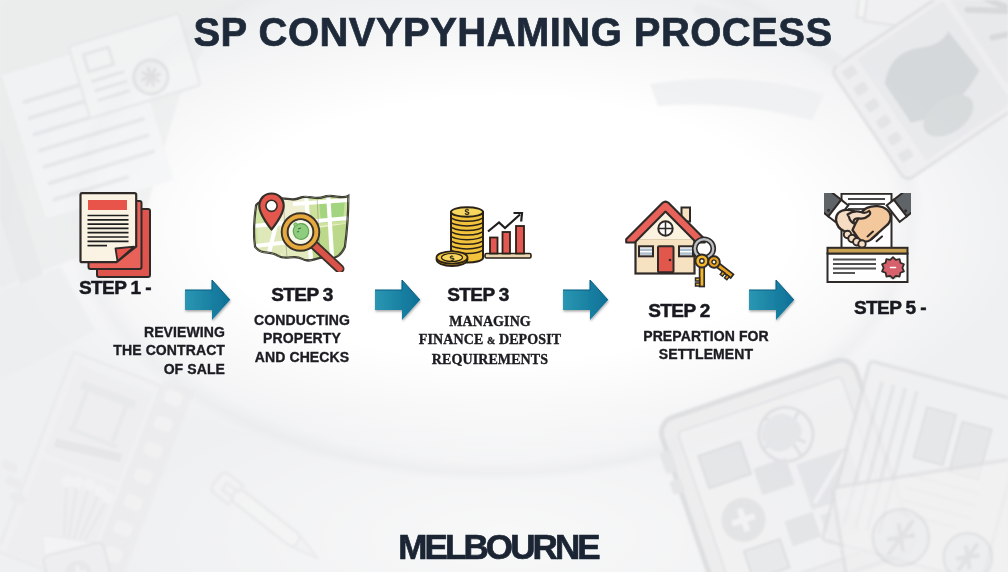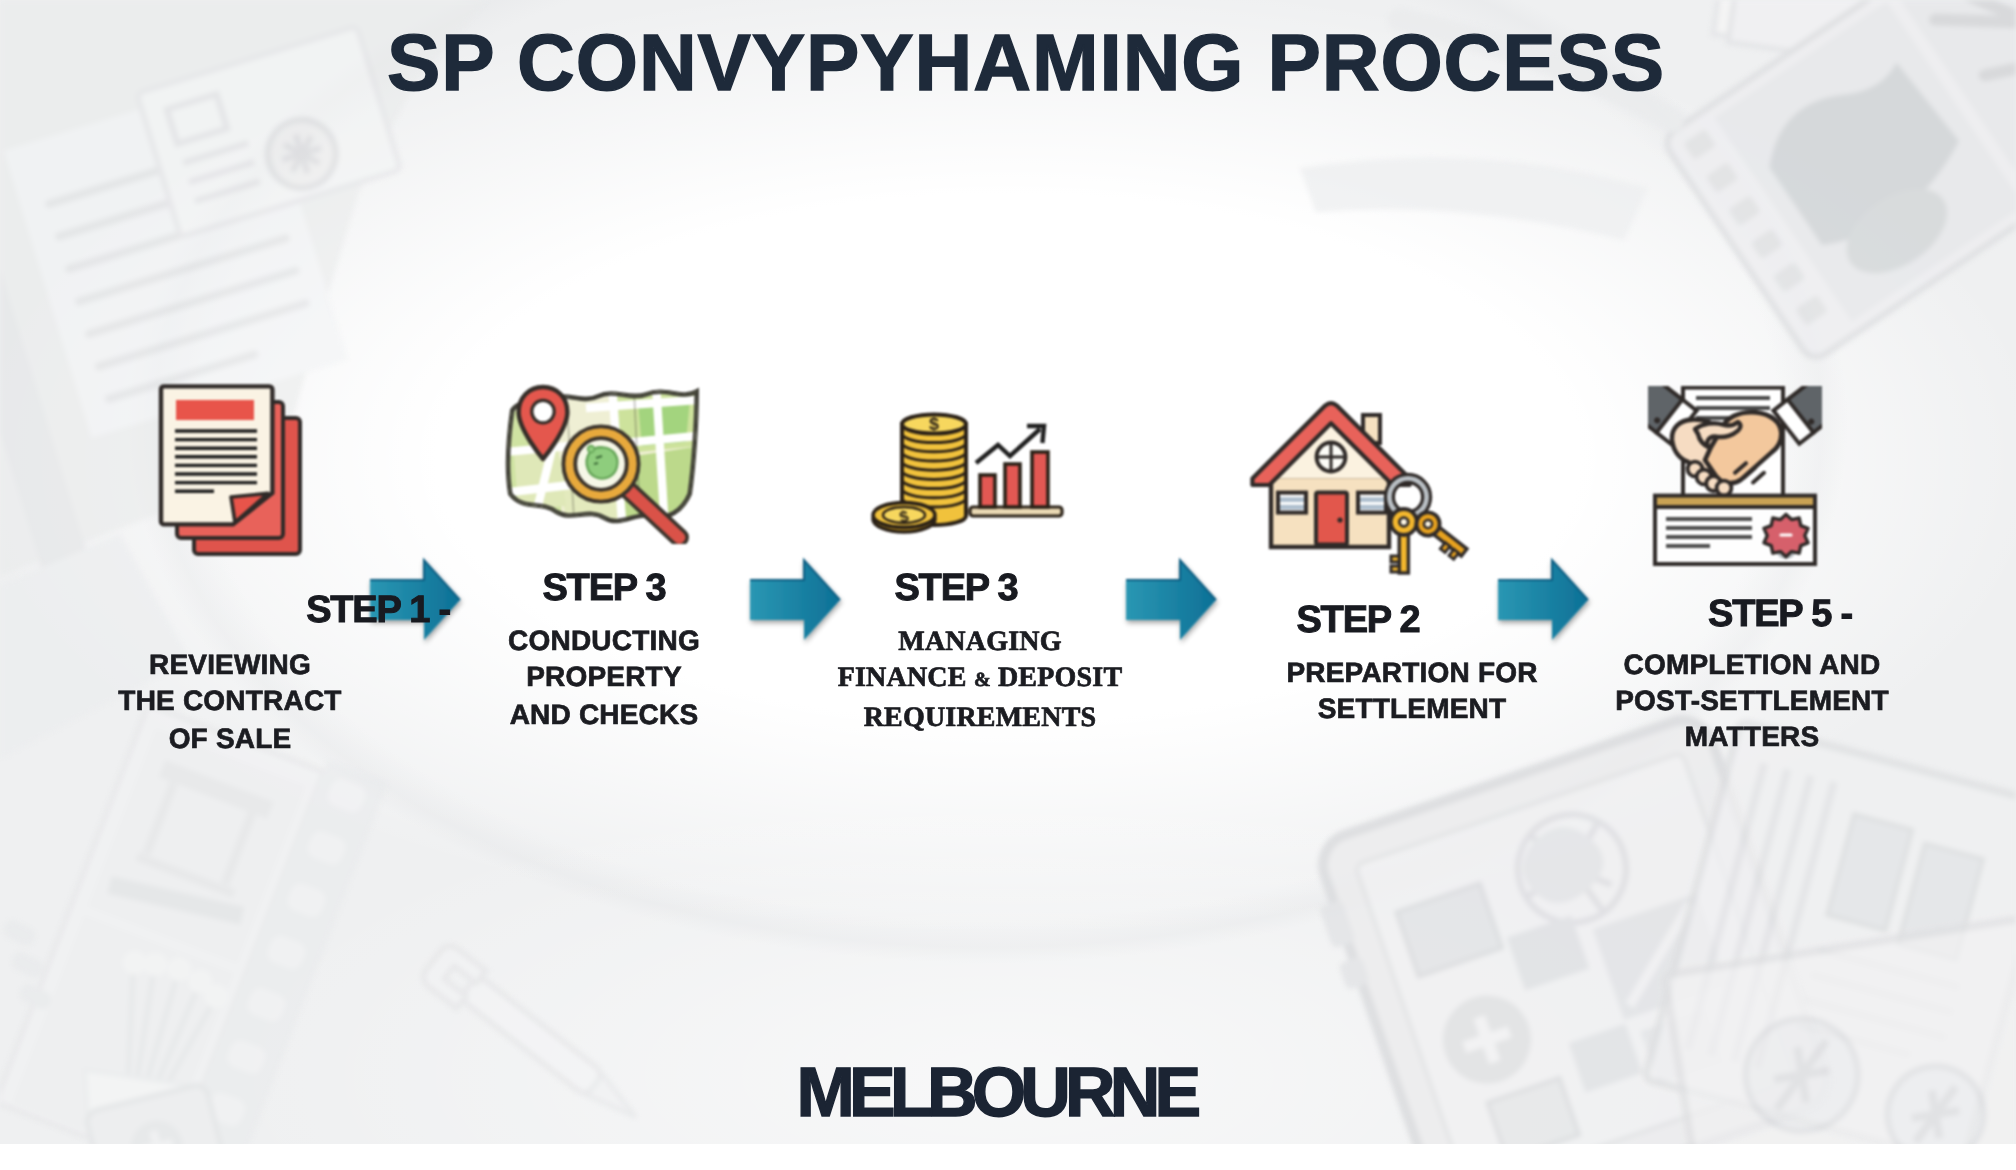--- a/index.html
+++ b/index.html
@@ -370,29 +370,28 @@
       <line x1="9" y1="66.5" x2="52" y2="66.5"></line>
       <line x1="9" y1="71" x2="52" y2="71"></line>
       <line x1="9" y1="75.5" x2="52" y2="75.5"></line>
       <line x1="9" y1="80" x2="31" y2="80"></line>
     </g>
     <circle cx="69" cy="81.5" r="4.5" fill="#eef2f4" stroke="#b9bfc4" stroke-width="1.2"></circle>
     <path d="M69,64.2 L71.8,66.8 L75.6,66 L76.4,69.8 L80,71.2 L78.4,74.8 L80,78.4 L76.4,79.8 L75.6,83.6 L71.8,82.8 L69,85.4 L66.2,82.8 L62.4,83.6 L61.6,79.8 L58,78.4 L59.6,74.8 L58,71.2 L61.6,69.8 L62.4,66 L66.2,66.8 Z" fill="#d6606b" stroke="#2f2a28" stroke-width="1.7" stroke-linejoin="round"></path>
     <path d="M66.5,74.5 L71.5,74.5" stroke="#ffffff" stroke-width="1.6" stroke-linecap="round"></path>
   </svg>
 
-  <div class="stephead" style="left:5px;top:295px;text-align:right;">STEP 1 -</div>
-  <div class="stepbody" style="left:5px;top:323px;">REVIEWING<br>THE CONTRACT<br>OF SALE</div>
+  <div class="stephead" style="left:5px;top:277px;">STEP 1 -</div>
+  <div class="stepbody" style="left:5px;top:323px;text-align:right;">REVIEWING<br>THE CONTRACT<br>OF SALE</div>
 
   <div class="stephead" style="left:192px;top:284px;">STEP 3</div>
   <div class="stepbody" style="left:192px;top:311px;">CONDUCTING<br>PROPERTY<br>AND CHECKS</div>
 
   <div class="stephead" style="left:368px;top:284px;">STEP 3</div>
   <div class="stepbody" style="left:380px;top:313px;font-family:Liberation Serif, serif;">MANAGING<br>FINANCE <span class="amp">&amp;</span> DEPOSIT<br>REQUIREMENTS</div>
 
   <div class="stephead" style="left:569px;top:300px;">STEP 2</div>
   <div class="stepbody" style="left:596px;top:327px;">PREPARTION FOR<br>SETTLEMENT</div>
 
   <div class="stephead" style="left:780px;top:297px;">STEP 5 -</div>
-  <div class="stepbody" style="left:766px;top:322.5px;">COMPLETION AND<br>POST-SETTLEMENT<br>MATTERS</div>
 
   <div id="melb">MELBOURNE</div>
 </div>
 
 </body></html>

